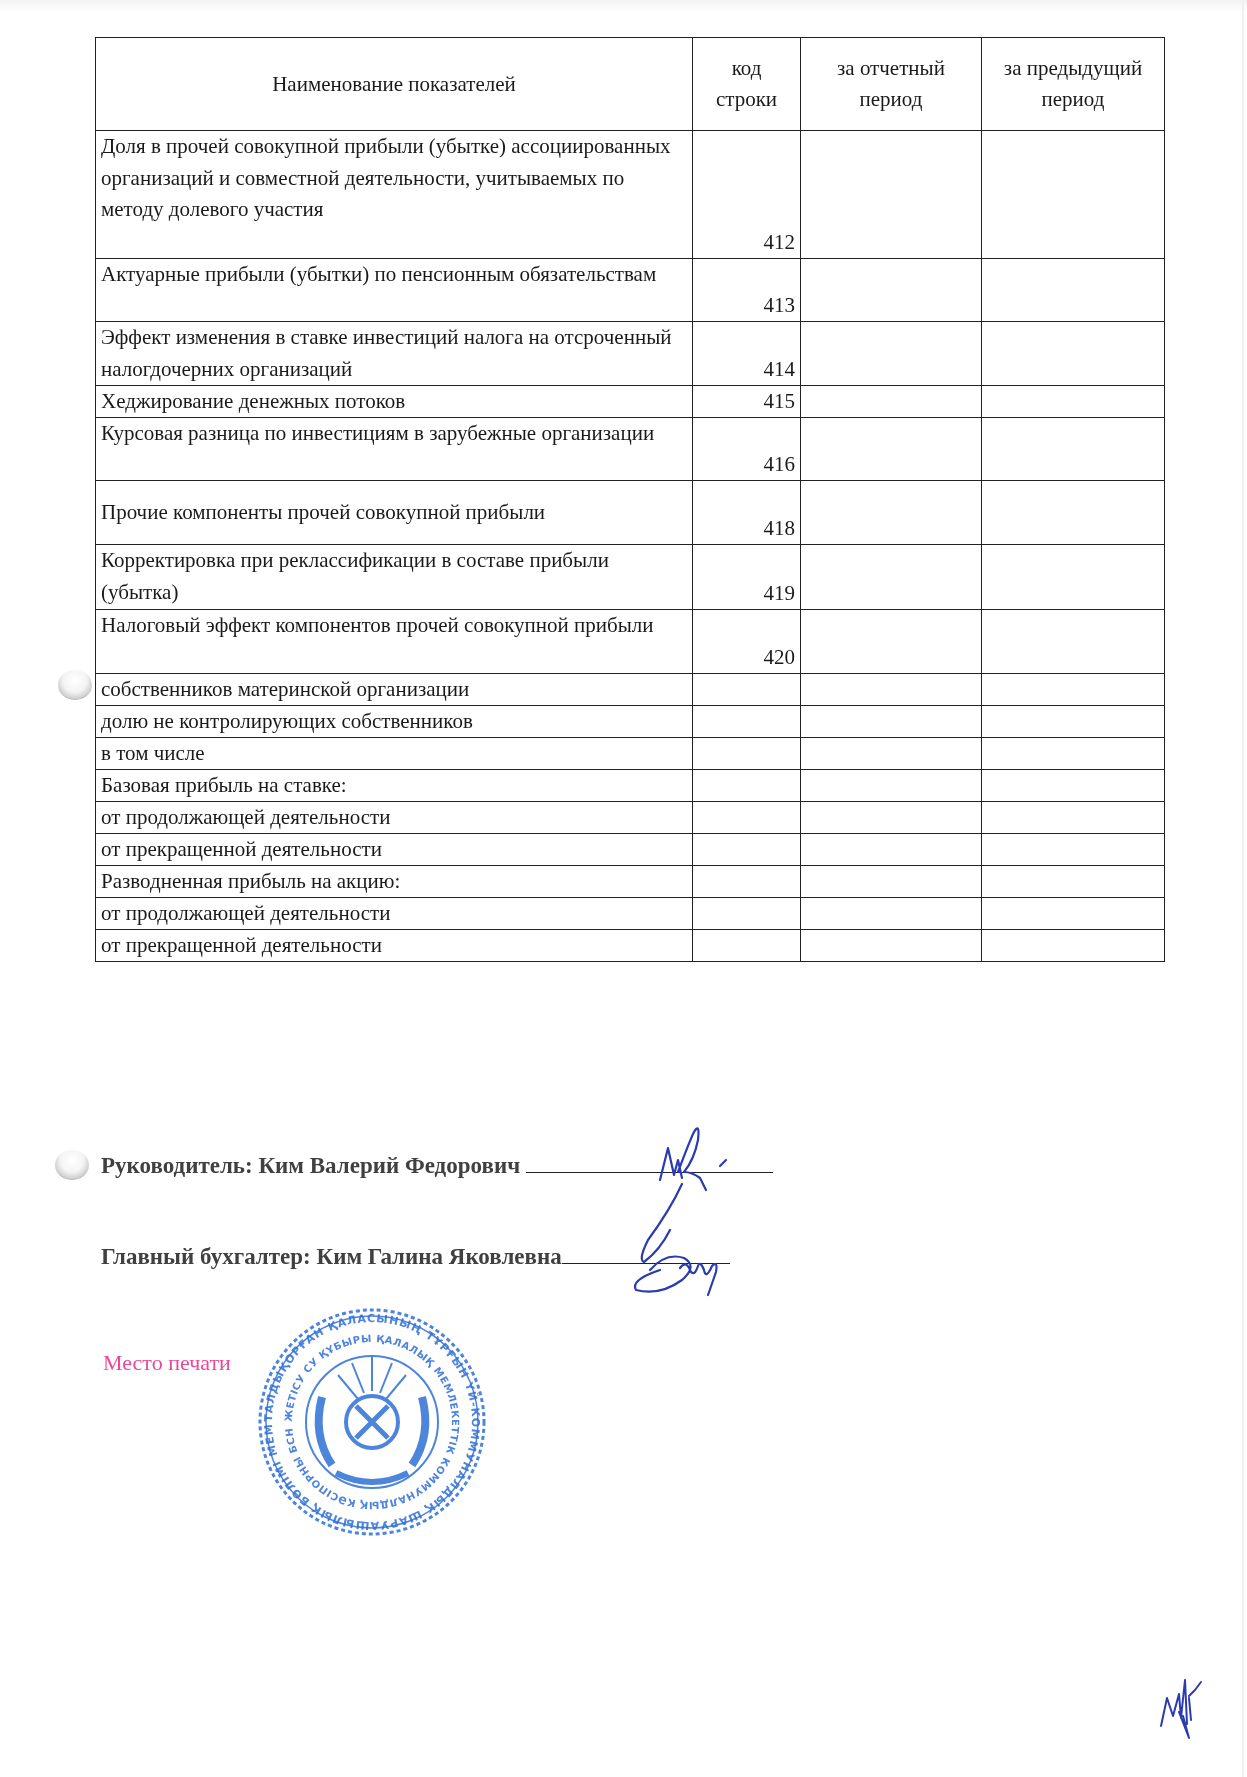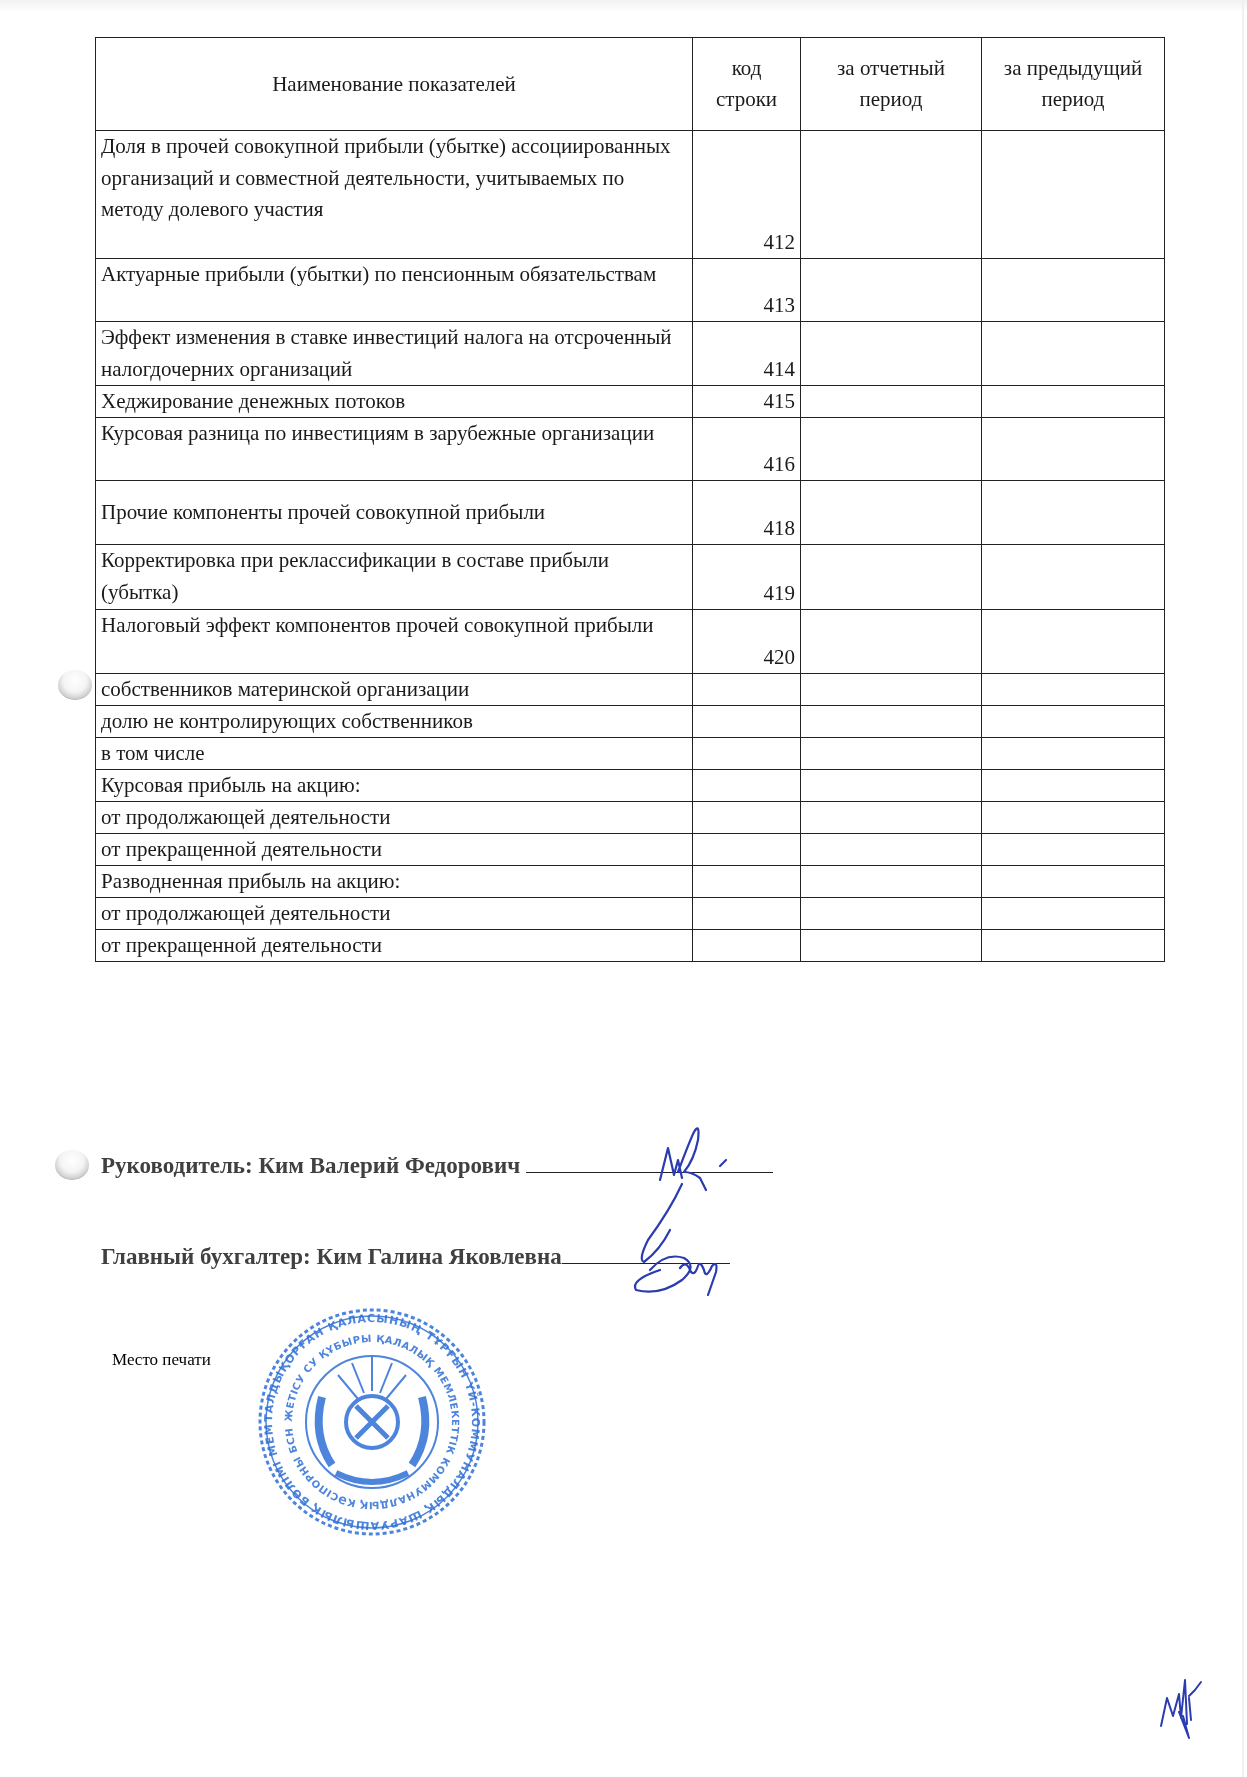--- a/index.html
+++ b/index.html
@@ -22,21 +22,21 @@
   tr.h128 td { height: 127px; font-family: Liberation Serif, serif; } tr.h63 td { height: 62px; } tr.h64 td { height: 63px; }
   tr.h65 td { height: 64px; } tr.h32 td { height: 31px; line-height: 31px; }
   td.name.vmid { vertical-align: middle; }
 
   .hole { position: absolute; width: 34px; height: 30px; border-radius: 50%;
           background: radial-gradient(circle at 50% 35%, #ffffff 0%, #f4f4f4 45%, #cfcfcf 70%, #3a3a3a 92%, #222 100%); }
 
   .sign-line { position: absolute; font-family: "Liberation Serif", "DejaVu Serif", serif;
                font-weight: bold; font-size: 23px; color: #404040; white-space: nowrap; }
   .sign-line .blank { display: inline-block; border-bottom: 1.6px solid #222; height: 20px; vertical-align: baseline; }
-  .seal-label { position: absolute; left: 112px; top: 1350px; font-size: 17px; color: #000000; }
+  .seal-label { position: absolute; left: 103px; top: 1350px; font-size: 22px; color: #ec4899; }
 
   .signature { position: absolute; }
   .stamp { position: absolute; left: 252px; top: 1305px; width: 240px; height: 235px; }
 </style>
 </head>
 <body>
 
 <div class="scan-top"></div>
 <div class="right-edge"></div>
 
@@ -116,21 +116,21 @@
         <td class="val"></td>
         <td class="val"></td>
       </tr>
       <tr class="h32">
         <td class="name">в том числе</td>
         <td class="code"></td>
         <td class="val"></td>
         <td class="val"></td>
       </tr>
       <tr class="h32">
-        <td class="name">Курсовая прибыль на акцию:</td>
+        <td class="name">Базовая прибыль на ставке:</td>
         <td class="code"></td>
         <td class="val"></td>
         <td class="val"></td>
       </tr>
       <tr class="h32">
         <td class="name">от продолжающей деятельности</td>
         <td class="code"></td>
         <td class="val"></td>
         <td class="val"></td>
       </tr>

